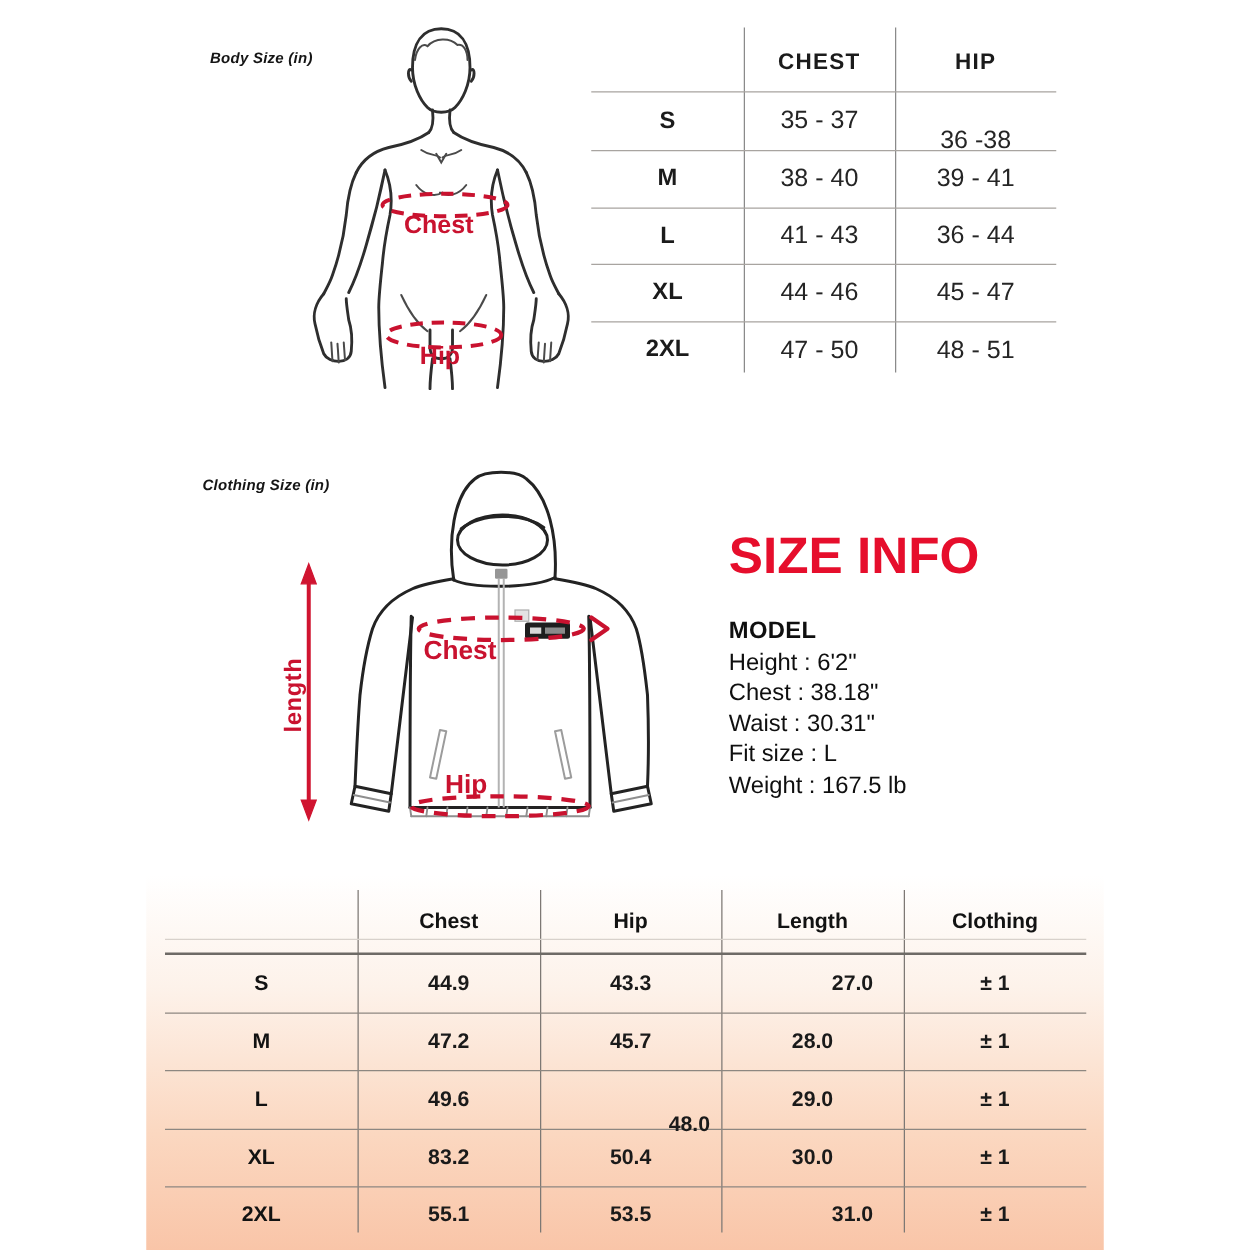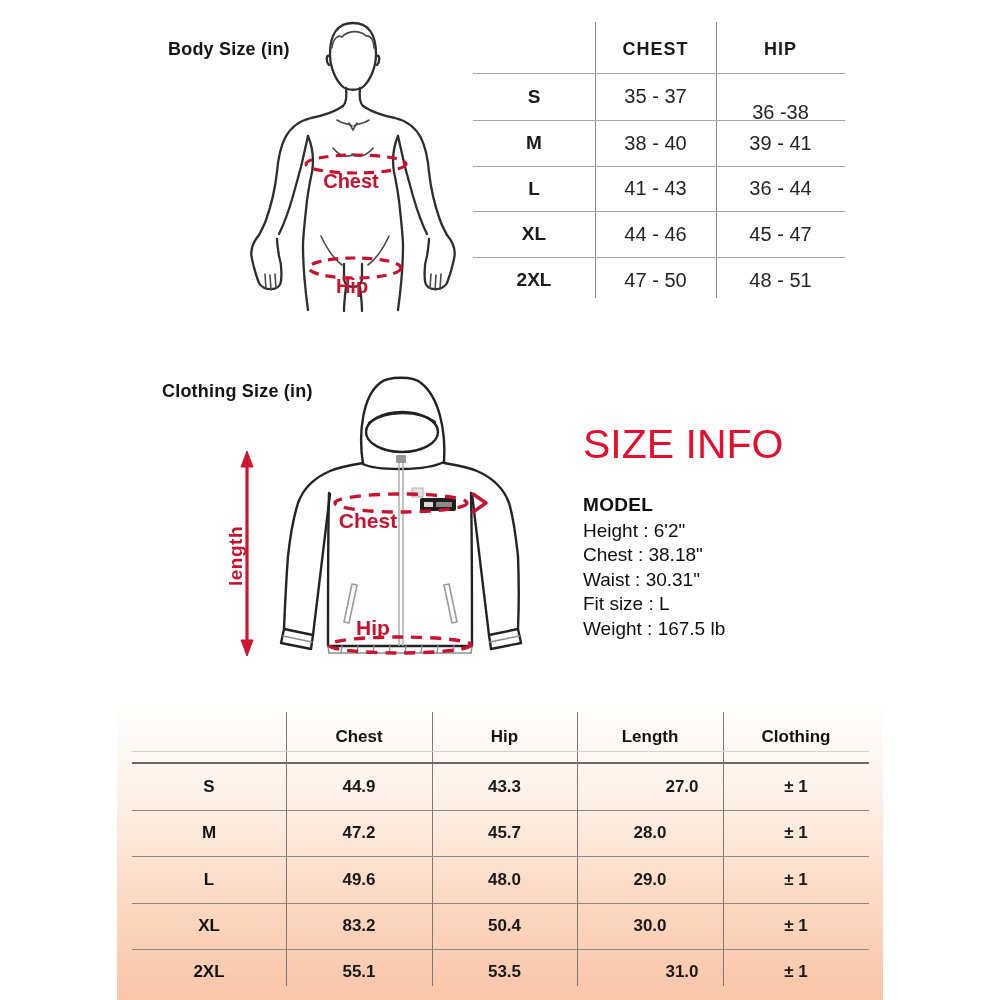--- a/index.html
+++ b/index.html
@@ -2,38 +2,38 @@
 <html><head>
 <meta charset="utf-8">
 <style>
   html,body{margin:0;padding:0;}
   body{
     width:1000px;height:1000px;position:relative;overflow:hidden;
     background:#ffffff;color:#1c1c1c;
     font-family:"Liberation Sans", sans-serif;
   }
   .abs{position:absolute;}
-  .section-title{position:absolute;font-size:18px;font-weight:700;color:#151515;letter-spacing:.2px;}
+  .section-title{position:absolute;font-size:12px;font-weight:700;color:#151515;letter-spacing:.2px;font-style:italic;}
   
   .cell{position:absolute;display:flex;align-items:center;justify-content:center;}
   .vline,.hline{position:absolute;}
   
   .tt-header{font-size:18px;font-weight:700;letter-spacing:1px;color:#1b1b1b;}
   .tt-size{font-size:19px;font-weight:700;color:#1b1b1b;}
   .tt-val{font-size:20px;font-weight:400;color:#252525;}
   
   .bt-header{font-size:17px;font-weight:700;color:#121212;}
   .bt-size{font-size:17px;font-weight:700;color:#121212;}
   .bt-val{font-size:17px;font-weight:600;color:#1a1a1a;}
   .gradient-panel{
     position:absolute;left:117px;top:700px;width:766px;height:300px;
     background:linear-gradient(180deg,#ffffff 0%,#fdf2ea 30%,#fbd8c1 68%,#f9c5a8 100%);
   }
   .red-label{position:absolute;color:#c9122f;font-weight:800;transform:translate(-50%,-50%);white-space:nowrap;}
-  .size-info-title{position:absolute;left:583px;top:421px;font-size:41px;font-weight:400;color:#e60e2c;letter-spacing:0;}
+  .size-info-title{position:absolute;left:583px;top:421px;font-size:41px;font-weight:700;color:#e60e2c;letter-spacing:0;}
   .model-block{position:absolute;left:583px;top:493px;font-size:19px;line-height:24.5px;color:#0f0f0f;}
   .model-heading{font-weight:700;font-size:19px;letter-spacing:.3px;margin-bottom:1px;}
   .length-label{
     position:absolute;left:236px;top:556px;color:#c9122f;font-weight:800;font-size:19px;letter-spacing:.5px;
     transform:translate(-50%,-50%) rotate(-90deg);
   }
 </style>
 </head>
 <body>
 
@@ -230,21 +230,21 @@
 <div class="cell bt-val" style="left:723px;top:764px;width:146px;height:46px;">± 1</div>
 
 <div class="cell bt-size" style="left:132px;top:810px;width:154px;height:46px;">M</div>
 <div class="cell bt-val" style="left:286px;top:810px;width:146px;height:46px;">47.2</div>
 <div class="cell bt-val" style="left:432px;top:810px;width:145px;height:46px;">45.7</div>
 <div class="cell bt-val" style="left:577px;top:810px;width:146px;height:46px;">28.0</div>
 <div class="cell bt-val" style="left:723px;top:810px;width:146px;height:46px;">± 1</div>
 
 <div class="cell bt-size" style="left:132px;top:857px;width:154px;height:46px;">L</div>
 <div class="cell bt-val" style="left:286px;top:857px;width:146px;height:46px;">49.6</div>
-<div class="cell bt-val" style="left:432px;top:857px;width:145px;height:46px;">48.0</div>
+<div class="cell bt-val" style="left:432px;top:877px;width:145px;height:46px;padding-left:47px;">48.0</div>
 <div class="cell bt-val" style="left:577px;top:857px;width:146px;height:46px;">29.0</div>
 <div class="cell bt-val" style="left:723px;top:857px;width:146px;height:46px;">± 1</div>
 
 <div class="cell bt-size" style="left:132px;top:903px;width:154px;height:46px;">XL</div>
 <div class="cell bt-val" style="left:286px;top:903px;width:146px;height:46px;">83.2</div>
 <div class="cell bt-val" style="left:432px;top:903px;width:145px;height:46px;">50.4</div>
 <div class="cell bt-val" style="left:577px;top:903px;width:146px;height:46px;">30.0</div>
 <div class="cell bt-val" style="left:723px;top:903px;width:146px;height:46px;">± 1</div>
 
 <div class="cell bt-size" style="left:132px;top:949px;width:154px;height:46px;">2XL</div>

